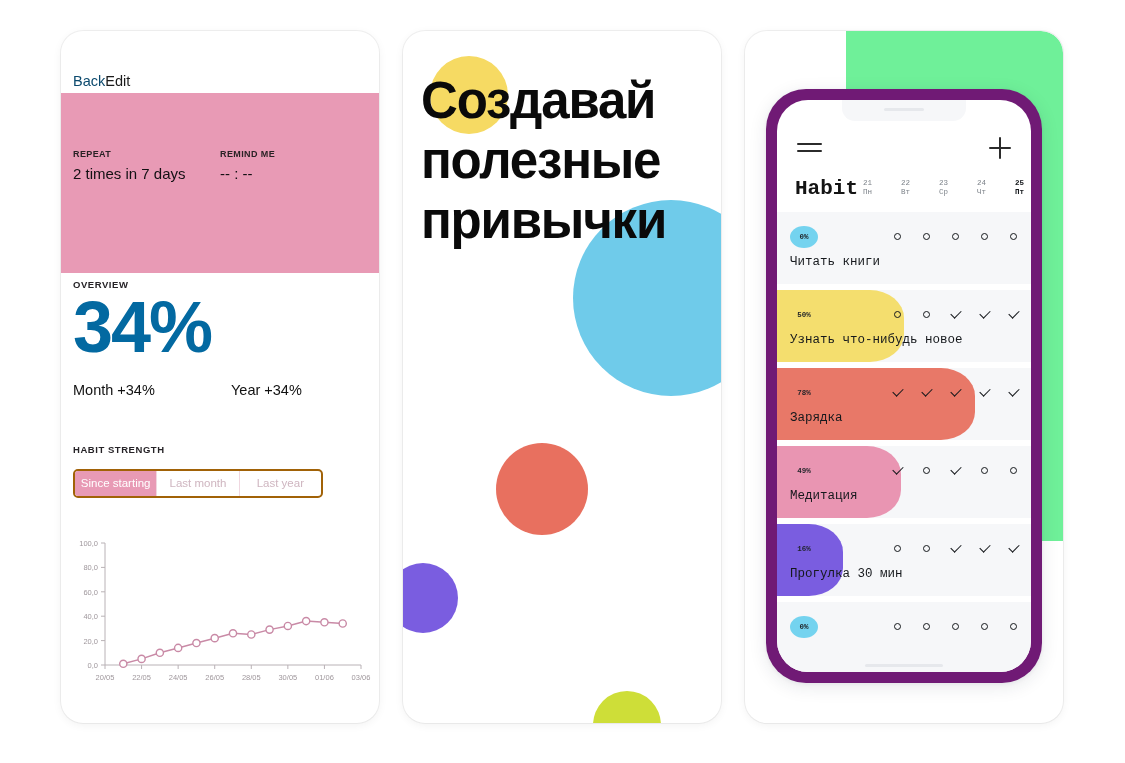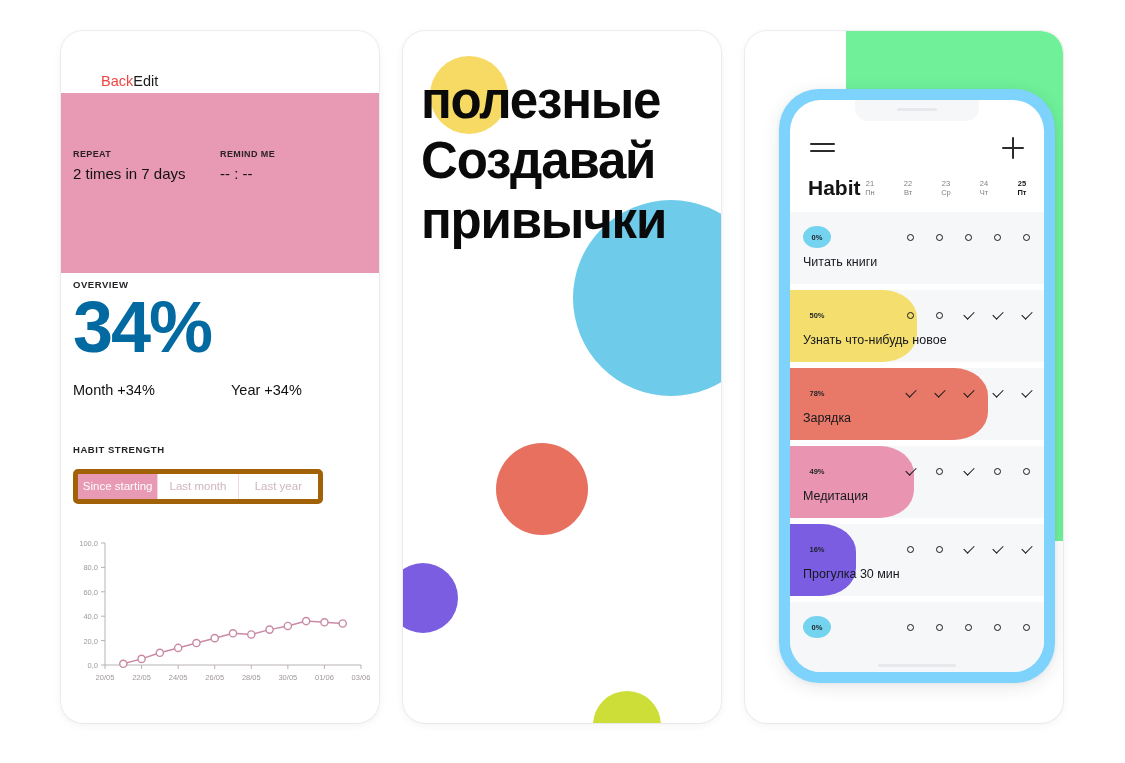--- a/index.html
+++ b/index.html
@@ -24,21 +24,21 @@
   #panel1 { left: 61px; top: 31px; width: 318px; height: 692px; }
 
   .p1-header {
     position: absolute; left: 0; top: 62px; width: 100%; height: 180px;
     background: #e89ab5;
   }
   .p1-navbar {
     position: absolute; left: 0; top: 42px; width: 100%;
     display: flex; align-items: center; padding: 0 12px;
   }
-  .nav-back { flex: 0 0 auto; font-size: 14.5px; color: #ef4444; margin-left: 28px; }
+  .nav-back { flex: 0 0 auto; font-size: 14.5px; color: #0c4a6e; }
   .nav-title { flex: 1 1 auto; text-align: center; font-size: 14.5px; font-weight: bold; color: #101010; }
   .nav-edit { flex: 0 0 auto; font-size: 14.5px; color: #1b1b1b; }
 
   .p1-meta {
     position: absolute; left: 12px; top: 118px; right: 12px;
     display: flex;
   }
   .meta-col { width: 150px; }
   .meta-label {
     font-size: 9px; font-weight: bold; letter-spacing: .4px;
@@ -56,21 +56,21 @@
     line-height: .92; color: #0369a1; margin-top: 4px;
   }
   .p1-deltas { display: flex; margin-top: 22px; }
   .delta { font-size: 14.5px; color: #111; }
   .delta.first { width: 158px; }
 
   .habit-strength-label { margin-top: 46px; }
 
   .segmented {
     margin-top: 14px; display: flex; width: 250px;
-    border: 5px solid #a16207; border-radius: 5px; overflow: hidden;
+    border: 2px solid #a16207; border-radius: 5px; overflow: hidden;
     background: #fff;
   }
   .seg {
     flex: 1 1 0; text-align: center; font-size: 11.5px;
     padding: 6px 0 7px; color: #cfb6c0; border-left: 1px solid #f0d7e0;
   }
   .seg:first-child { border-left: none; }
   .seg.active { background: #e89ab5; color: #ffffff; }
 
   .chart-wrap { position: absolute; left: 0; top: 496px; width: 318px; height: 172px; }
@@ -92,24 +92,25 @@
   .p2-heading div { white-space: nowrap; }
 
   
   #panel3 { left: 745px; top: 31px; width: 318px; height: 692px; }
   #green-shape {
     position: absolute; left: 101px; top: 0; width: 217px; height: 510px;
     background: #6ff099; border-top-right-radius: 22px;
   }
 
   .phone {
-    position: absolute; left: 34px; top: 58px; width: 276px; height: 594px;
-    background: #7dd3fc; border-radius: 40px;
+    position: absolute; left: 21px; top: 58px; width: 276px; height: 594px;
+    background: #701a75; border-radius: 40px;
     box-shadow: 0 4px 18px rgba(30,40,60,0.10), 0 1px 4px rgba(30,40,60,0.06);
     padding: 11px;
+    font-family: Liberation Mono, monospace;
   }
   .phone-screen {
     position: relative; width: 100%; height: 100%;
     background: #ffffff; border-radius: 31px; overflow: hidden;
   }
   .notch {
     position: absolute; left: 50%; transform: translateX(-50%); top: 0;
     width: 124px; height: 21px; background: #f6f7f9;
     border-bottom-left-radius: 13px; border-bottom-right-radius: 13px;
   }
@@ -281,22 +282,22 @@
   </div>
 
   <div class="card" id="panel2">
     <div class="blob" id="blob-yellow"></div>
     <div class="blob" id="blob-blue"></div>
     <div class="blob" id="blob-red"></div>
     <div class="blob" id="blob-purple"></div>
     <div class="blob" id="blob-lime"></div>
 
     <div class="p2-heading">
+      <div>Создавай</div>
       <div>полезные</div>
-      <div>Создавай</div>
       <div>привычки</div>
     </div>
   </div>
 
   <div class="card" id="panel3">
     <div id="green-shape"></div>
 
     <div class="phone">
       <div class="phone-screen">
         <div class="notch"></div>

